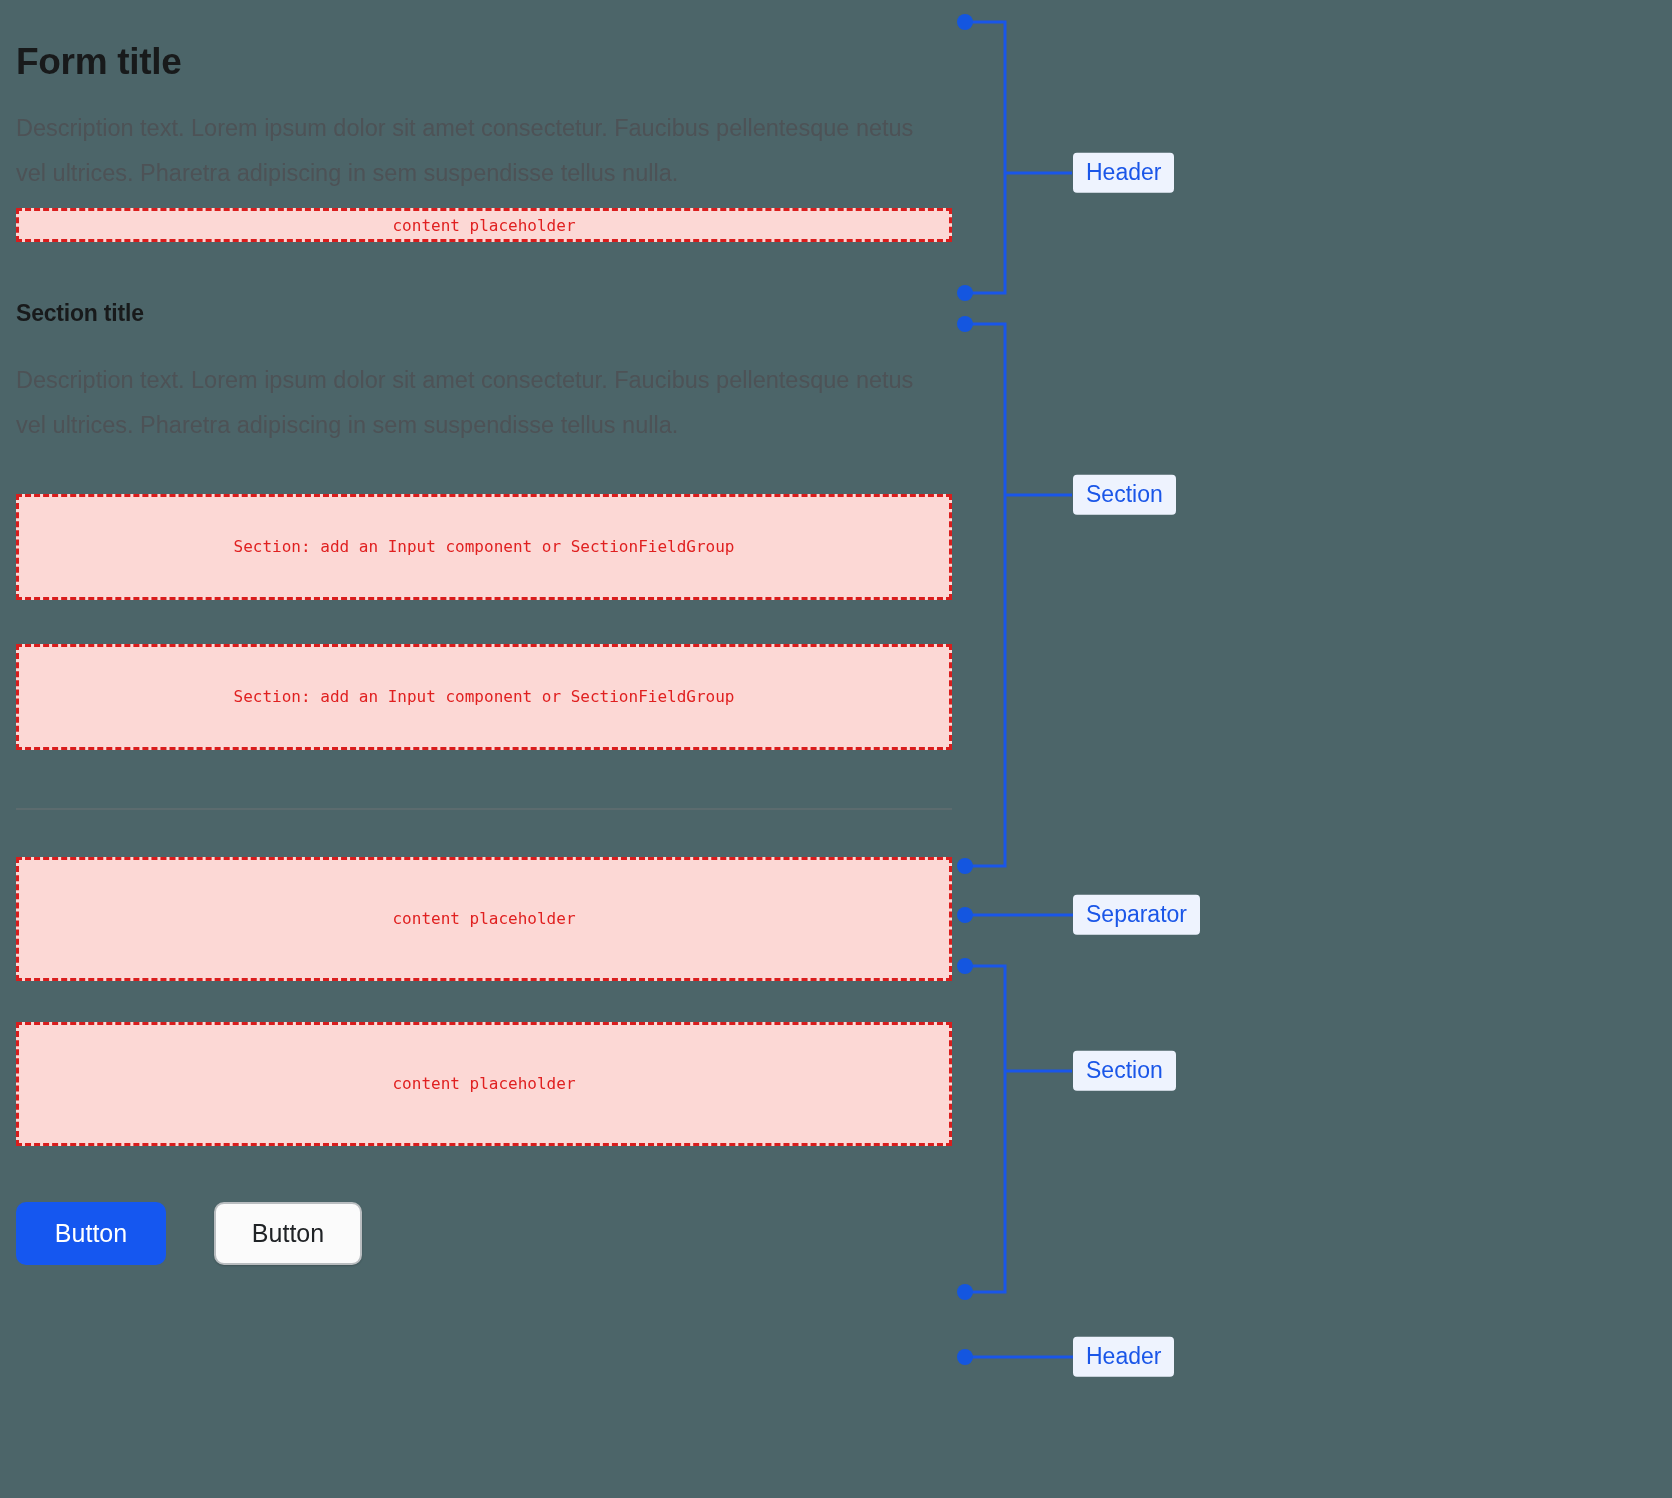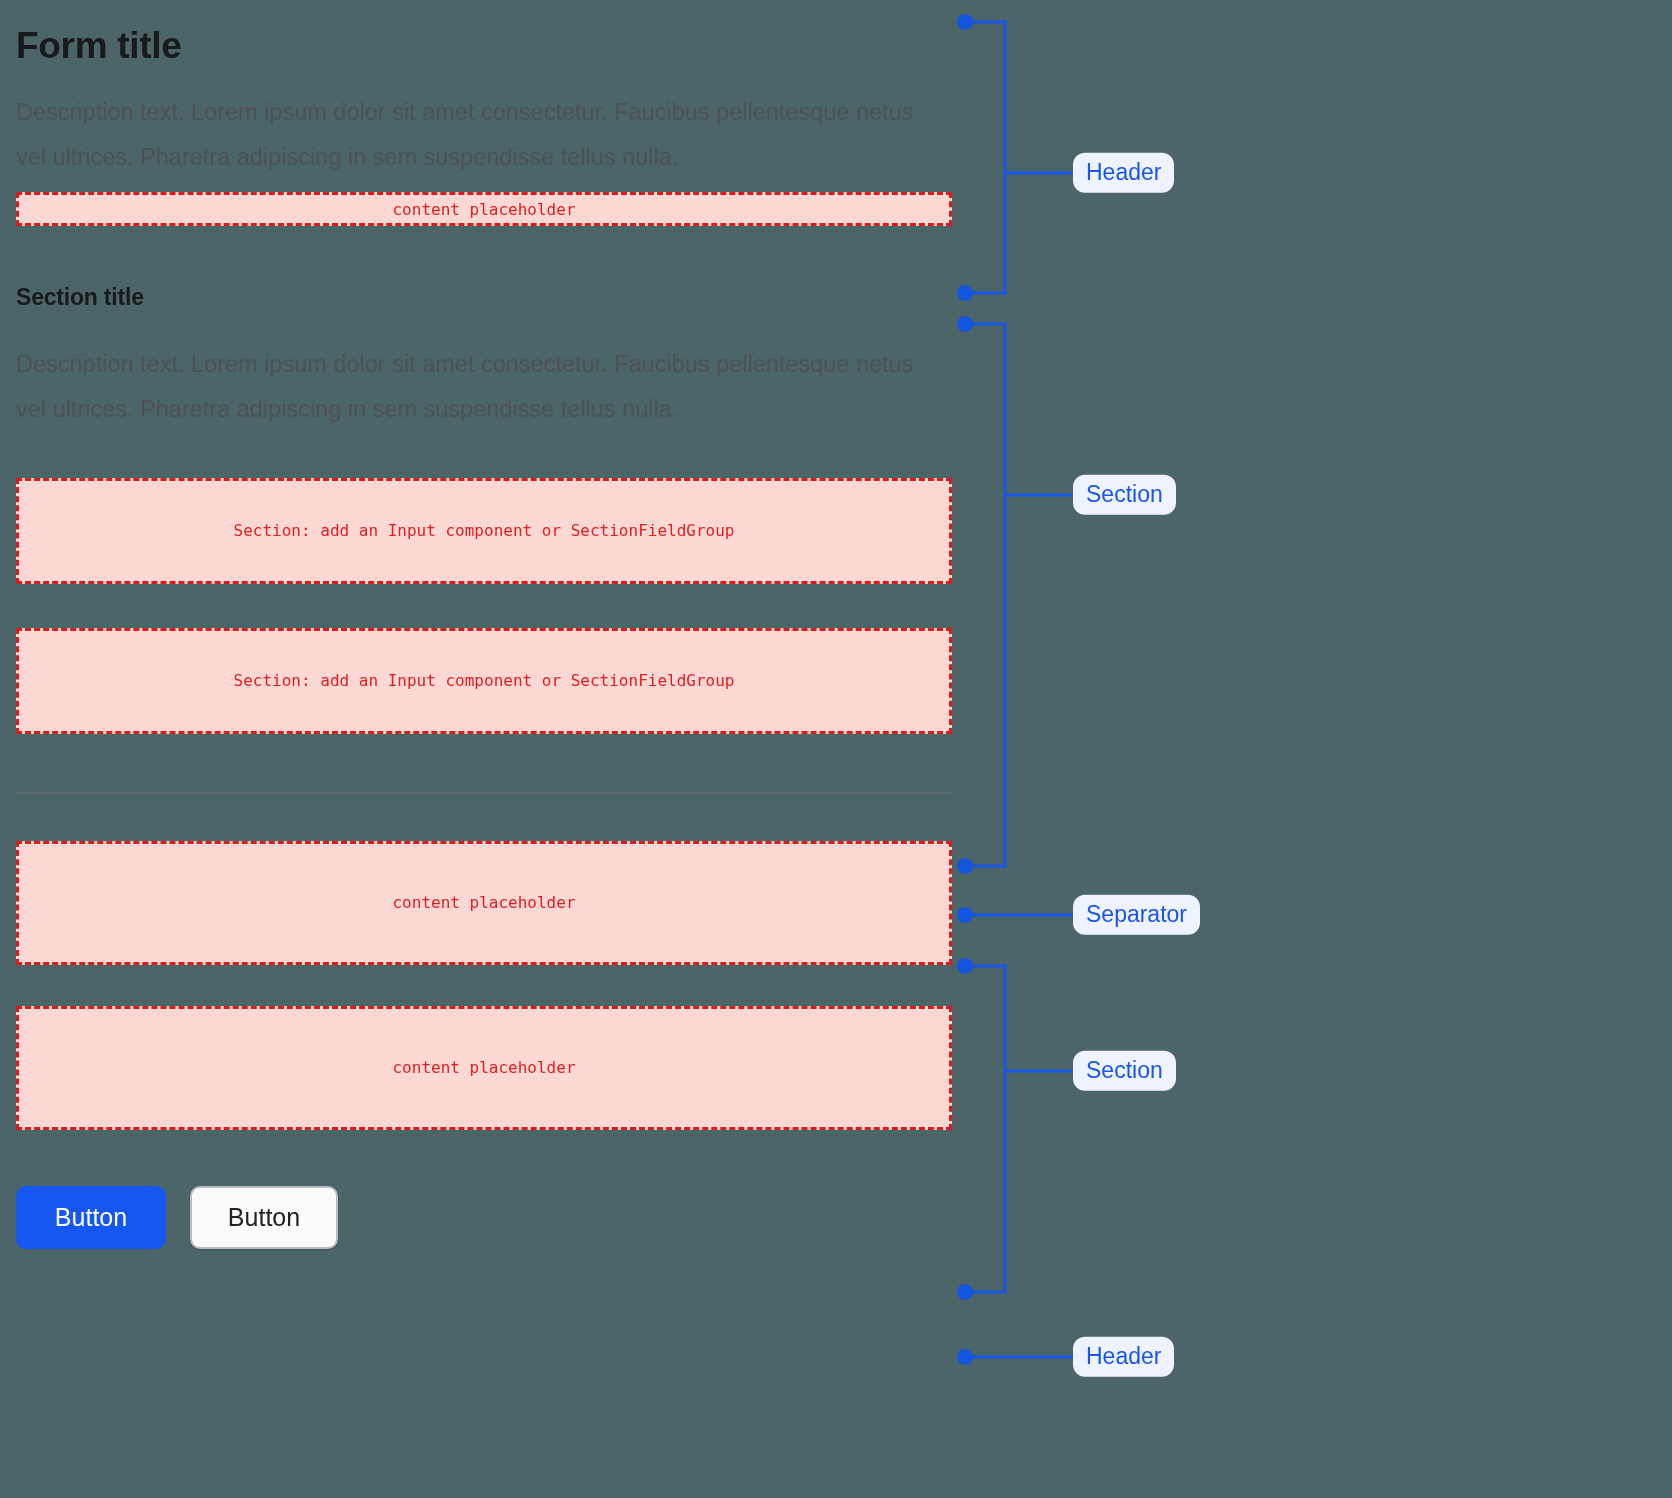--- a/index.html
+++ b/index.html
@@ -13,21 +13,21 @@
   body {
     background: #4c6569;
     font-family: "Liberation Sans", sans-serif;
     position: relative;
   }
 
   
   #form-root {
     position: absolute;
     left: 16px;
-    top: 0;
+    top: 16px;
     width: 936px;
   }
 
   .form-title {
     font-size: 37px;
     font-weight: 700;
     color: #181a1b;
     letter-spacing: -0.3px;
     line-height: 1.2;
     padding-top: 24px;
@@ -70,21 +70,21 @@
   .separator {
     width: 936px;
     height: 0;
     border-top: 2px solid #5c6b6e;
   }
 
   
   .footer-row {
     display: flex;
     align-items: flex-end;
-    gap: 24px;
+    gap: 48px;
   }
 
   .btn {
     font-family: "Liberation Sans", sans-serif;
     font-size: 25px;
     border-radius: 10px;
     cursor: pointer;
     display: inline-flex;
     align-items: center;
     justify-content: center;
@@ -123,21 +123,21 @@
     width: 1672px;
     height: 1498px;
   }
 
   .anno-label {
     position: absolute;
     background: #eef3fe;
     color: #1a56e8;
     font-family: "Liberation Sans", sans-serif;
     font-size: 23px;
-    border-radius: 12px;
+    border-radius: 4px;
     padding: 7px 13px 8px 13px;
     white-space: nowrap;
     transform: translateY(-50%);
     pointer-events: auto;
     line-height: 1.1;
   }
 </style>
 </head>
 <body>
 

